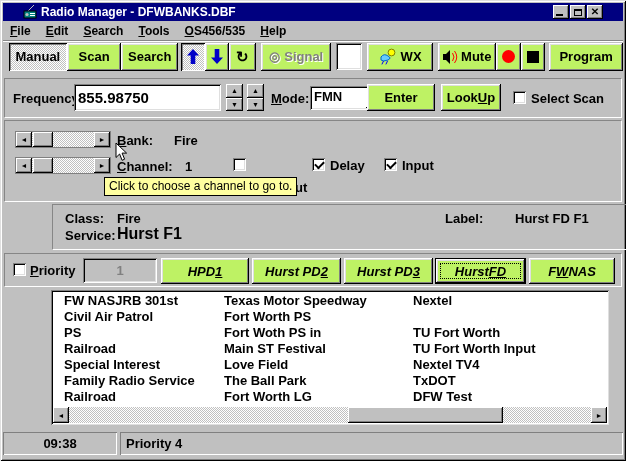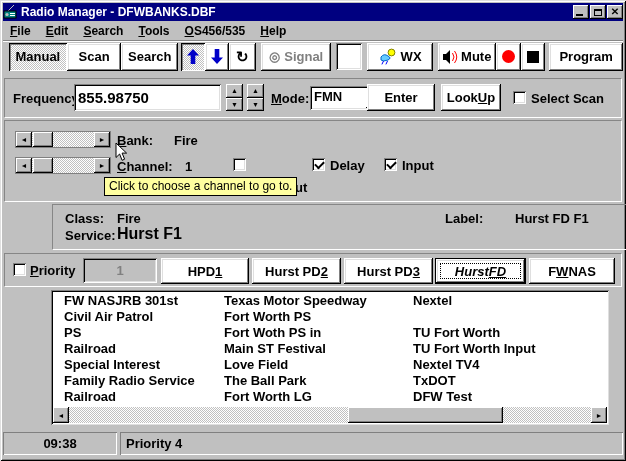--- a/index.html
+++ b/index.html
@@ -5,36 +5,36 @@
   * { margin:0; padding:0; box-sizing:border-box; }
   html,body { width:626px; height:461px; background:#000; }
   body { font-family:"Liberation Sans", sans-serif; }
   .window {
     position:relative; width:626px; height:461px; background:#c0c0c0; color:#000;
     font-size:13px; font-weight:bold; overflow:hidden;
     box-shadow: inset 1px 1px 0 #dfdfdf, inset -1px -1px 0 #000, inset 2px 2px 0 #fff, inset -2px -2px 0 #808080;
   }
   
   .titlebar { position:absolute; left:3px; top:3px; right:3px; height:18px; background:#000080;
-    display:flex; align-items:center; padding:0 0; }
+    display:flex; align-items:center; padding:0 20px; }
   .titlebar .title { flex:1; color:#fff; font-size:12px; margin-left:4px; white-space:nowrap; }
   .tb-btn { width:16px; height:14px; background:#c0c0c0; margin-left:1px; position:relative;
     box-shadow: inset -1px -1px 0 #000, inset 1px 1px 0 #fff, inset -2px -2px 0 #808080;
     display:flex; align-items:center; justify-content:center; }
   .glyph-min { position:absolute; left:3px; bottom:3px; width:7px; height:2px; background:#000; }
   .glyph-max { width:8px; height:7px; border:1px solid #000; border-top:2px solid #000; }
   .glyph-close { font-size:10px; line-height:10px; font-weight:bold; }
   
   .menubar { position:absolute; left:3px; top:21px; right:3px; height:19px; display:flex; align-items:center; }
   .menu-item { padding:2px 8px 2px 7px; font-size:12px; }
   
   .toolbar { position:absolute; left:3px; top:40px; right:3px; height:32px;
     border-top:1px solid #868686; box-shadow: inset 0 1px 0 #fff;
     display:flex; align-items:center; padding-left:6px; }
-  .btn { height:28px; background:#ffffff; display:flex; align-items:center; justify-content:center;
+  .btn { height:28px; background:#bef264; display:flex; align-items:center; justify-content:center;
     box-shadow: inset -1px -1px 0 #000, inset 1px 1px 0 #fff, inset -2px -2px 0 #808080, inset 2px 2px 0 #dfdfdf;
     font-weight:bold; font-size:13px; white-space:nowrap; }
   .dither { background-image:
       linear-gradient(45deg,#fff 25%,transparent 25%,transparent 75%,#fff 75%),
       linear-gradient(45deg,#fff 25%,transparent 25%,transparent 75%,#fff 75%);
     background-size:2px 2px; background-position:0 0,1px 1px; background-color:#c0c0c0; }
   .pressed { box-shadow: inset 1px 1px 0 #000, inset -1px -1px 0 #fff, inset 2px 2px 0 #808080; }
   .disabled { color:#808080; text-shadow:1px 1px 0 #fff; }
   .sunken-field { background:#fff;
     box-shadow: inset 1px 1px 0 #808080, inset -1px -1px 0 #fff, inset 2px 2px 0 #000, inset -2px -2px 0 #dfdfdf; }
@@ -71,21 +71,21 @@
     box-shadow: inset 1px 1px 0 #808080, inset -1px -1px 0 #dfdfdf, inset 2px 2px 0 #000, inset -2px -2px 0 #fff;
     padding:3px 2px 0 10px; }
   .lrow { display:flex; height:16px; line-height:16px; }
   .lcell { white-space:nowrap; overflow:hidden; padding-left:3px; }
   .c1 { width:160px; } .c2 { width:189px; } .c3 { flex:1; }
   .sel { background:#000080; color:#fff; }
   .list-hscroll { position:absolute; left:2px; right:2px; bottom:2px; height:16px; }
   .list-hscroll .hs-arrow { height:16px; }
   .list-hscroll .hs-thumb { height:16px; }
   
-  .pbtn { position:absolute; top:4px; height:26px; }
+  .pbtn { position:absolute; top:4px; height:26px;font-style:italic; }
   .pbtn.active { font-style:italic; border:1px solid #000;
     box-shadow: inset -1px -1px 0 #000, inset 1px 1px 0 #fff, inset -2px -2px 0 #808080, inset 2px 2px 0 #dfdfdf;
     outline:1px dotted #000; outline-offset:-6px; }
   
   .status-panel { position:absolute; top:432px; height:23px;
     box-shadow: inset 1px 1px 0 #808080, inset -1px -1px 0 #fff;
     display:flex; align-items:center; }
   
   .icon-record { width:13px; height:13px; border-radius:50%; background:#ff0000; }
   .icon-stop { width:12px; height:12px; background:#000; }

